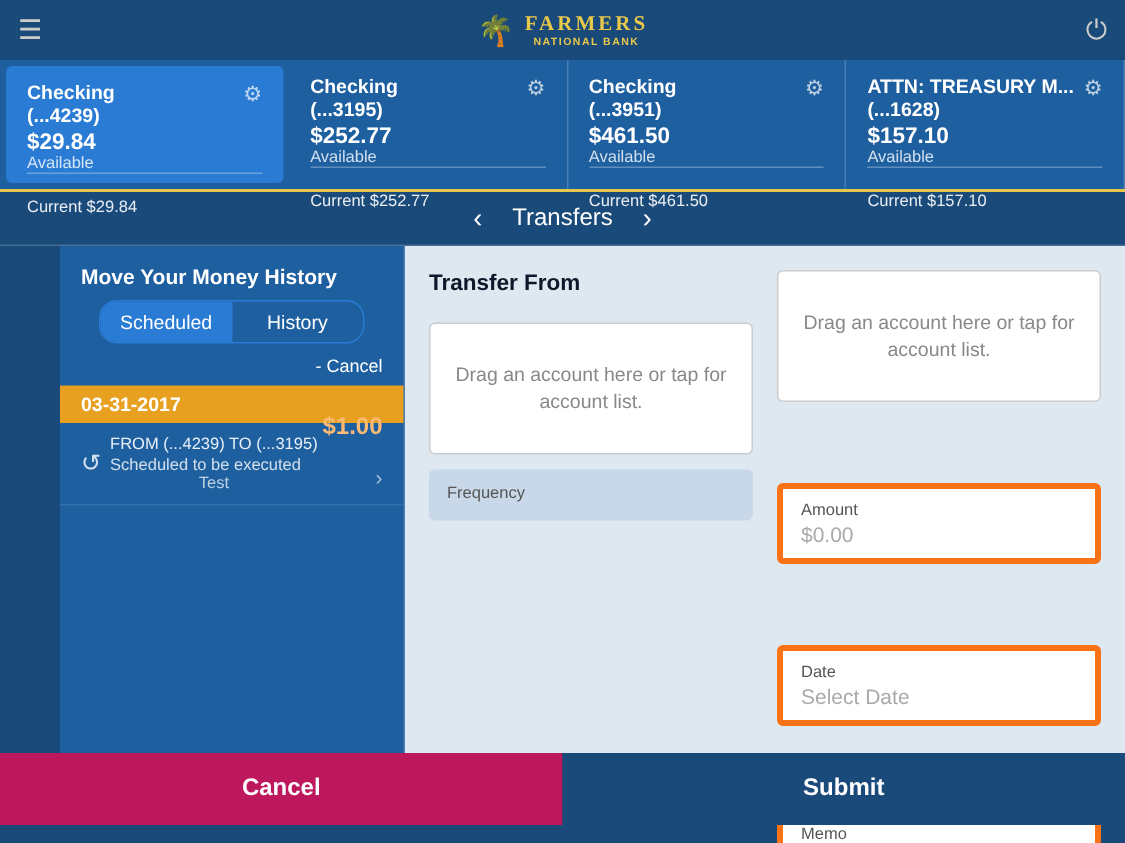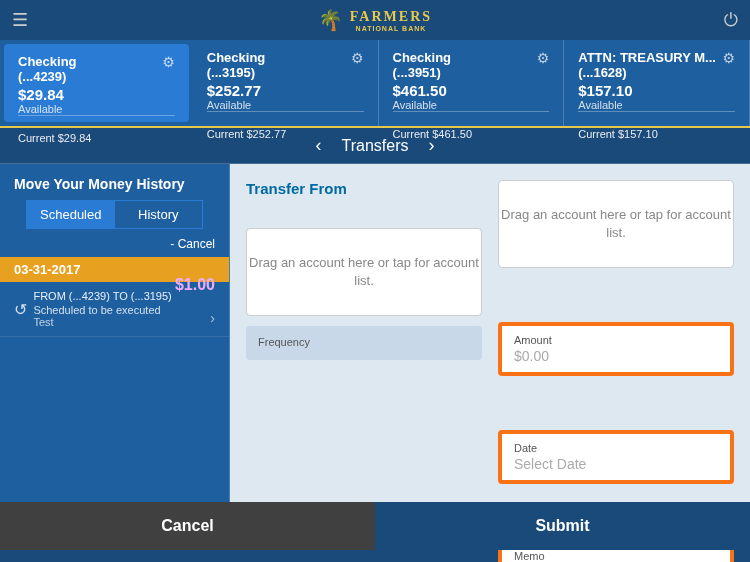--- a/index.html
+++ b/index.html
@@ -77,40 +77,41 @@
       gap: 20px;
       border-bottom: 1px solid rgba(255,255,255,0.2);
     }
     .transfers-nav-title { color: white; font-size: 16px; font-weight: 500; }
     .nav-arrow { color: white; font-size: 18px; cursor: pointer; }
 
     
     .main-content {
       display: flex;
       height: calc(562px - 40px - 100px - 36px - 48px);
+      padding-left: 40px;
     }
 
     
     .sidebar {
       width: 230px;
       background: #1e5fa0;
       border-right: 1px solid rgba(255,255,255,0.2);
       display: flex;
       flex-direction: column;
     }
     .sidebar-title {
       color: white;
       font-size: 14px;
       font-weight: 600;
       padding: 12px 14px 8px;
     }
     .sidebar-tabs {
       display: flex;
       margin: 0 26px 8px;
-      border-radius: 0;
+      border-radius: 12px;
       overflow: hidden;
       border: 1px solid #2a7bd4;
     }
     .sidebar-tab {
       flex: 1;
       text-align: center;
       padding: 6px 0;
       font-size: 13px;
       cursor: pointer;
       color: white;
@@ -137,34 +138,35 @@
     }
     .transfer-item {
       padding: 8px 14px;
       border-bottom: 1px solid rgba(255,255,255,0.1);
     }
     .transfer-item-from {
       color: rgba(255,255,255,0.9);
       font-size: 11px;
     }
     .transfer-item-amount {
-      color: #f0abfc;
+      color: #fdba74;
       font-size: 16px;
       font-weight: bold;
       float: right;
       margin-top: -14px;
     }
     .transfer-item-desc {
       color: rgba(255,255,255,0.8);
       font-size: 11px;
       margin-top: 2px;
     }
     .transfer-item-note {
       color: rgba(255,255,255,0.7);
       font-size: 11px;
+      text-align: center;
     }
     .transfer-item-row {
       display: flex;
       justify-content: space-between;
       align-items: flex-start;
     }
     .transfer-item-left { flex: 1; }
     .chevron-right { color: rgba(255,255,255,0.6); font-size: 14px; }
     .recur-icon { color: rgba(255,255,255,0.8); font-size: 16px; margin-right: 6px; }
 
@@ -181,24 +183,24 @@
       padding: 16px;
       gap: 16px;
     }
     .transfer-col {
       flex: 1;
       display: flex;
       flex-direction: column;
       gap: 10px;
     }
     .col-title {
-      color: #0369a1;
+      color: #0f172a;
       font-size: 15px;
       font-weight: 600;
-      margin-bottom: 21px;
+      margin-bottom: 8px;
     }
     .drop-zone {
       background: white;
       border-radius: 4px;
       height: 88px;
       display: flex;
       align-items: center;
       justify-content: center;
       text-align: center;
       color: #888;
@@ -245,21 +247,21 @@
     .bottom-btn {
       flex: 1;
       display: flex;
       align-items: center;
       justify-content: center;
       font-size: 16px;
       font-weight: 600;
       cursor: pointer;
       color: white;
     }
-    .btn-cancel { background: #404040; }
+    .btn-cancel { background: #be185d; }
     .btn-submit { background: #1a4a7a; }
 
     .farmers-text {
       font-size: 14px;
       font-weight: 900;
       letter-spacing: 2px;
       color: #e8c84a;
       font-family: serif;
     }
     .farmers-sub {

